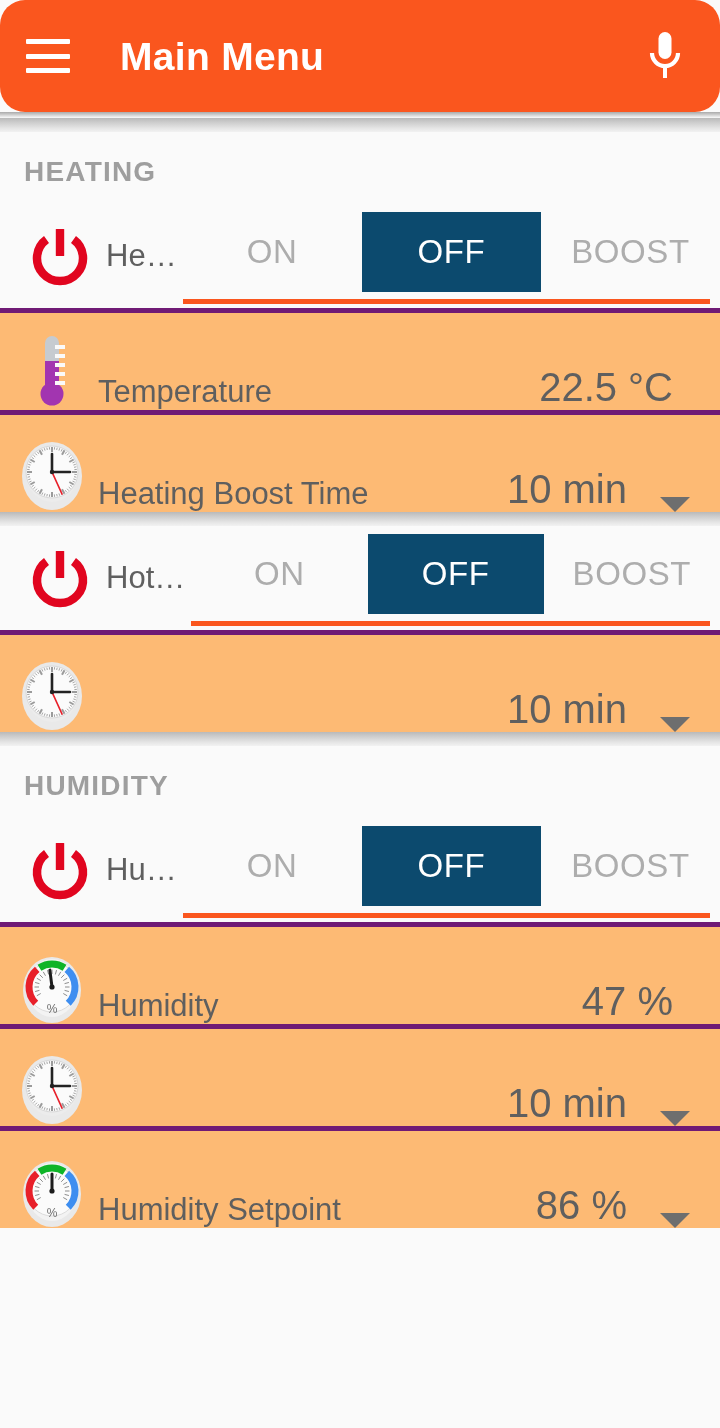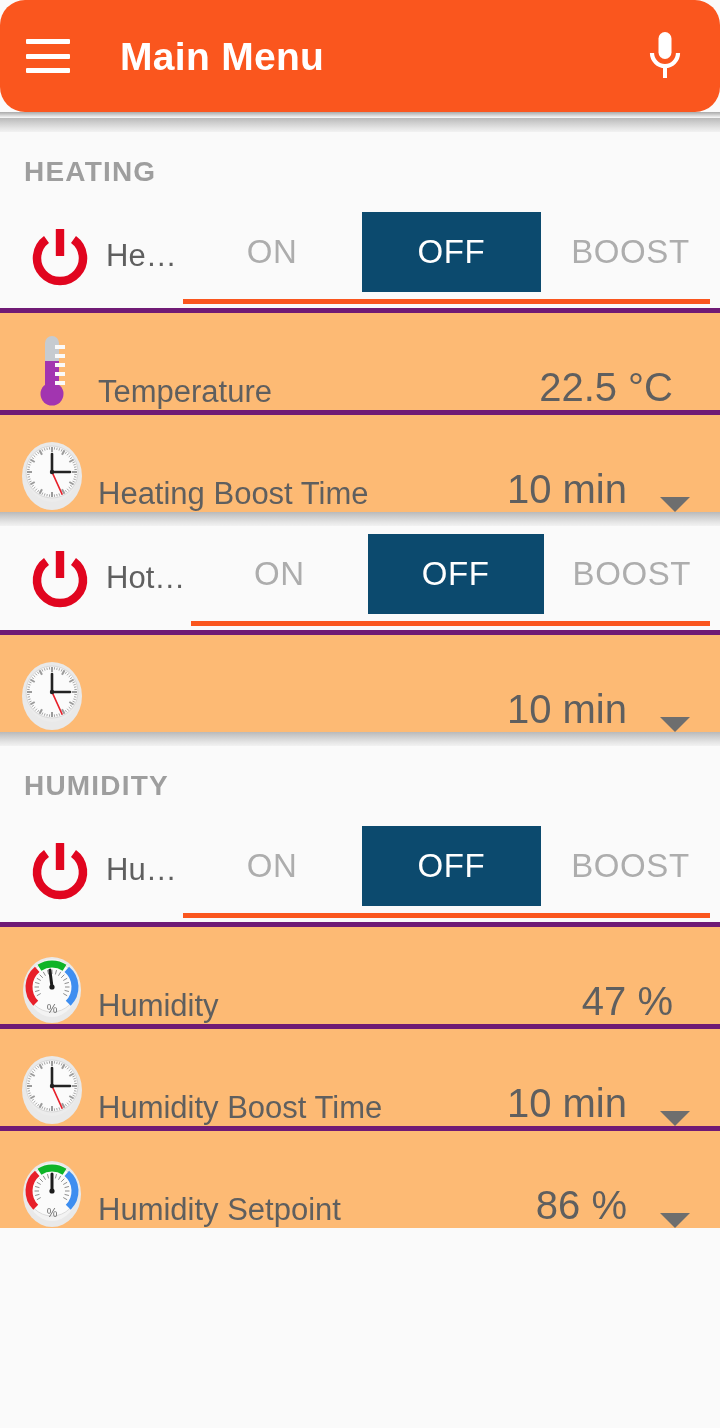--- a/index.html
+++ b/index.html
@@ -542,21 +542,20 @@
               <line x1="22.85" y1="11.45" x2="21.83" y2="9.16" stroke="#9b9b9b" stroke-width="0.9"></line>
               <line x1="25.05" y1="10.60" x2="24.27" y2="8.22" stroke="#9b9b9b" stroke-width="0.9"></line>
               <line x1="27.32" y1="9.99" x2="26.80" y2="7.55" stroke="#9b9b9b" stroke-width="0.9"></line>
               <line x1="29.65" y1="9.62" x2="29.39" y2="7.14" stroke="#9b9b9b" stroke-width="0.9"></line>
     <line x1="32" y1="32" x2="32" y2="14" stroke="#222222" stroke-width="2.6" stroke-linecap="round"></line>
     <line x1="32" y1="32" x2="50" y2="32" stroke="#222222" stroke-width="2.6" stroke-linecap="round"></line>
     <line x1="32" y1="32" x2="42" y2="54" stroke="#e8202a" stroke-width="1.7" stroke-linecap="round"></line>
     <circle cx="32" cy="32" r="2.2" fill="#222222"></circle>
   </svg>
           </div>
-          <div class="row-label">Humidity Boost Time</div>
           <div class="row-spacer"></div>
           <div class="row-value">10 min</div>
           <div class="caret"></div>
         </div>
         <div class="row">
           <div class="row-icon">
             <svg class="ic" width="64" height="72" viewBox="0 0 64 72" aria-hidden="true">
     <ellipse cx="32" cy="38" rx="29" ry="33" fill="#e9e9e9"></ellipse>
     <ellipse cx="32" cy="36" rx="25" ry="29" fill="#f3f3f3"></ellipse>
     <circle cx="32" cy="35" r="25" fill="#fbfbfb" stroke="#dcdcdc" stroke-width="1"></circle>

